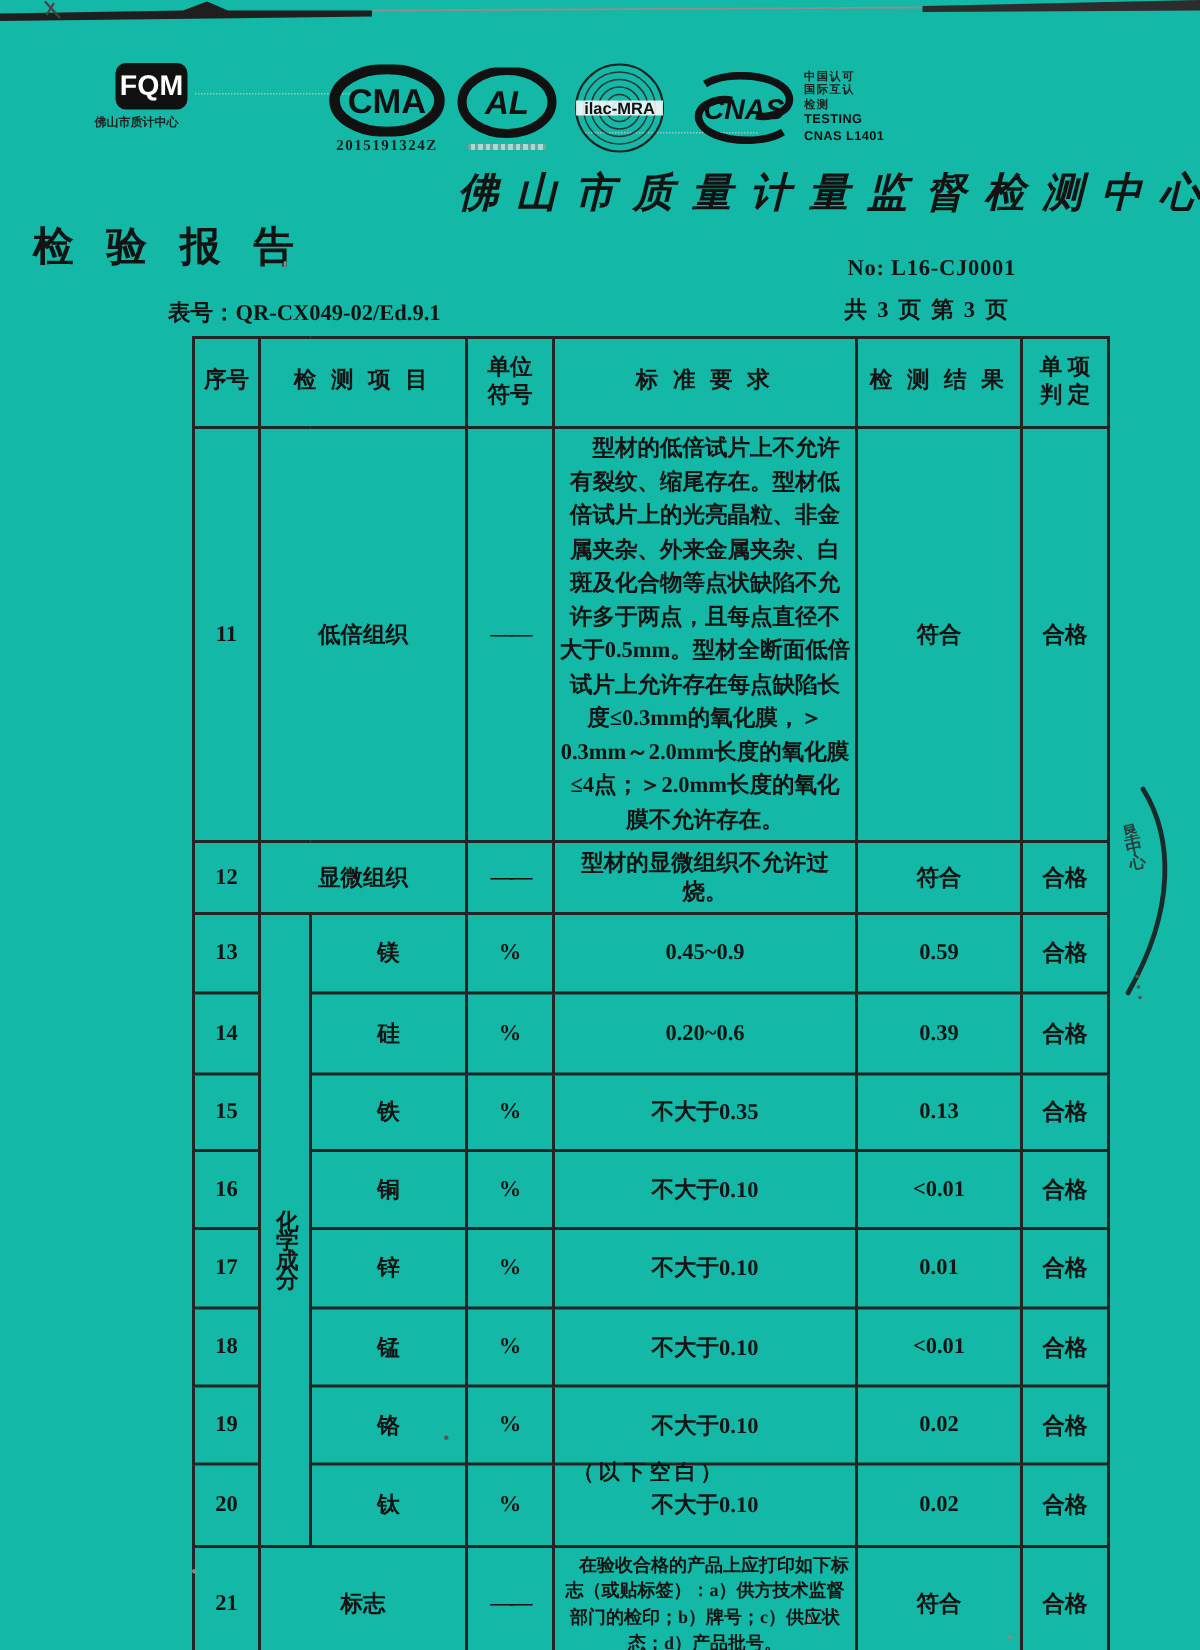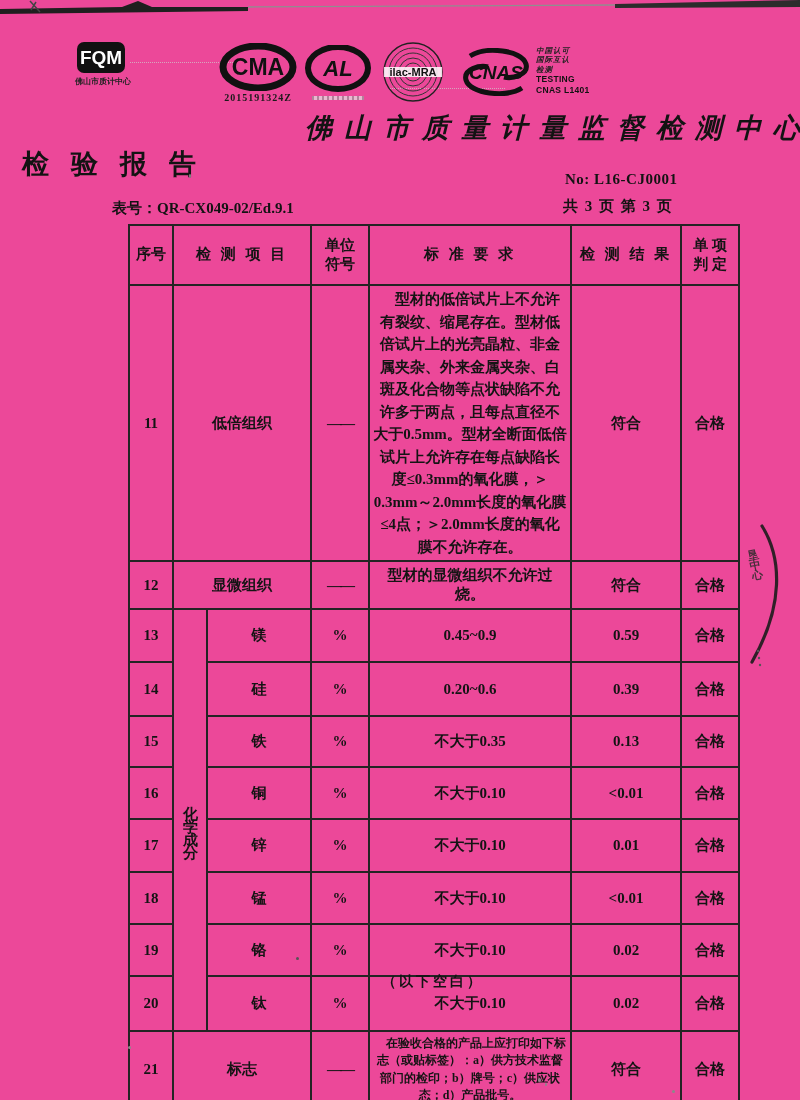--- a/index.html
+++ b/index.html
@@ -1,41 +1,41 @@
 <!DOCTYPE html>
 <html><head>
 <meta charset="utf-8">
 <style>
   html,body{margin:0;padding:0;}
   .page{
     position:relative;
     width:800px;height:1100px;
-    background:#ec4899;
+    background:#14b8a6;
     color:#131313;
     font-family:"Liberation Serif","DejaVu Serif",serif;
     overflow:hidden;
   }
   .abs{position:absolute;}
 
   
   .scan-top{left:0;top:0;width:800px;height:20px;}
   .speck{position:absolute;background:#8a8a8a;border-radius:50%;}
   .faintline{position:absolute;border-top:1px dotted #cfcfcf;opacity:.7;}
 
   
   .fqm-box{left:77px;top:42px;width:48px;height:31px;background:#111;
     border-radius:7px;color:#fff;display:flex;align-items:center;justify-content:center;
     font-family:"Liberation Sans",sans-serif;font-weight:bold;font-size:19px;letter-spacing:0;}
-  .fqm-caption{left:63px;top:76px;width:80px;text-align:center;font-size:8px;font-weight:bold;color:#222;}
+  .fqm-caption{left:63px;top:76px;width:80px;font-size:8px;font-weight:bold;color:#222;}
   .logo-num{left:219px;top:92px;width:78px;text-align:center;font-size:10px;font-weight:bold;
     letter-spacing:1px;color:#1a1a1a;font-family:"Liberation Serif",serif;}
   .cal-smudge{left:312px;top:96px;width:52px;height:4px;
     background:repeating-linear-gradient(90deg,#9a9a9a 0 2px,#e8e8e8 2px 5px);opacity:.7;}
   .cnas-lines{left:536px;top:46px;width:75px;line-height:1.25;}
-  .cnas-cn{font-size:7.5px;font-weight:bold;color:#222;letter-spacing:1px;font-style:italic;}
+  .cnas-cn{font-size:7.5px;font-weight:bold;color:#222;letter-spacing:1px;}
   .cnas-en{font-size:8.5px;font-weight:bold;color:#111;font-family:"Liberation Sans",sans-serif;letter-spacing:.3px;}
 
   
   .title1{left:12px;top:110px;width:800px;text-align:right;font-size:27px;font-weight:bold;
     letter-spacing:12px;text-indent:12px;white-space:nowrap;font-style:italic;}
   .title2{left:0;top:146px;width:800px;text-align:left;font-size:27px;font-weight:bold;
     letter-spacing:22px;text-indent:22px;white-space:nowrap;}
   .report-no{left:565px;top:171px;font-size:15px;font-weight:bold;letter-spacing:.5px;}
   .form-no{left:112px;top:199px;font-size:15px;font-weight:bold;}
   .pages{left:563px;top:197px;font-size:15px;font-weight:bold;letter-spacing:1.5px;}

